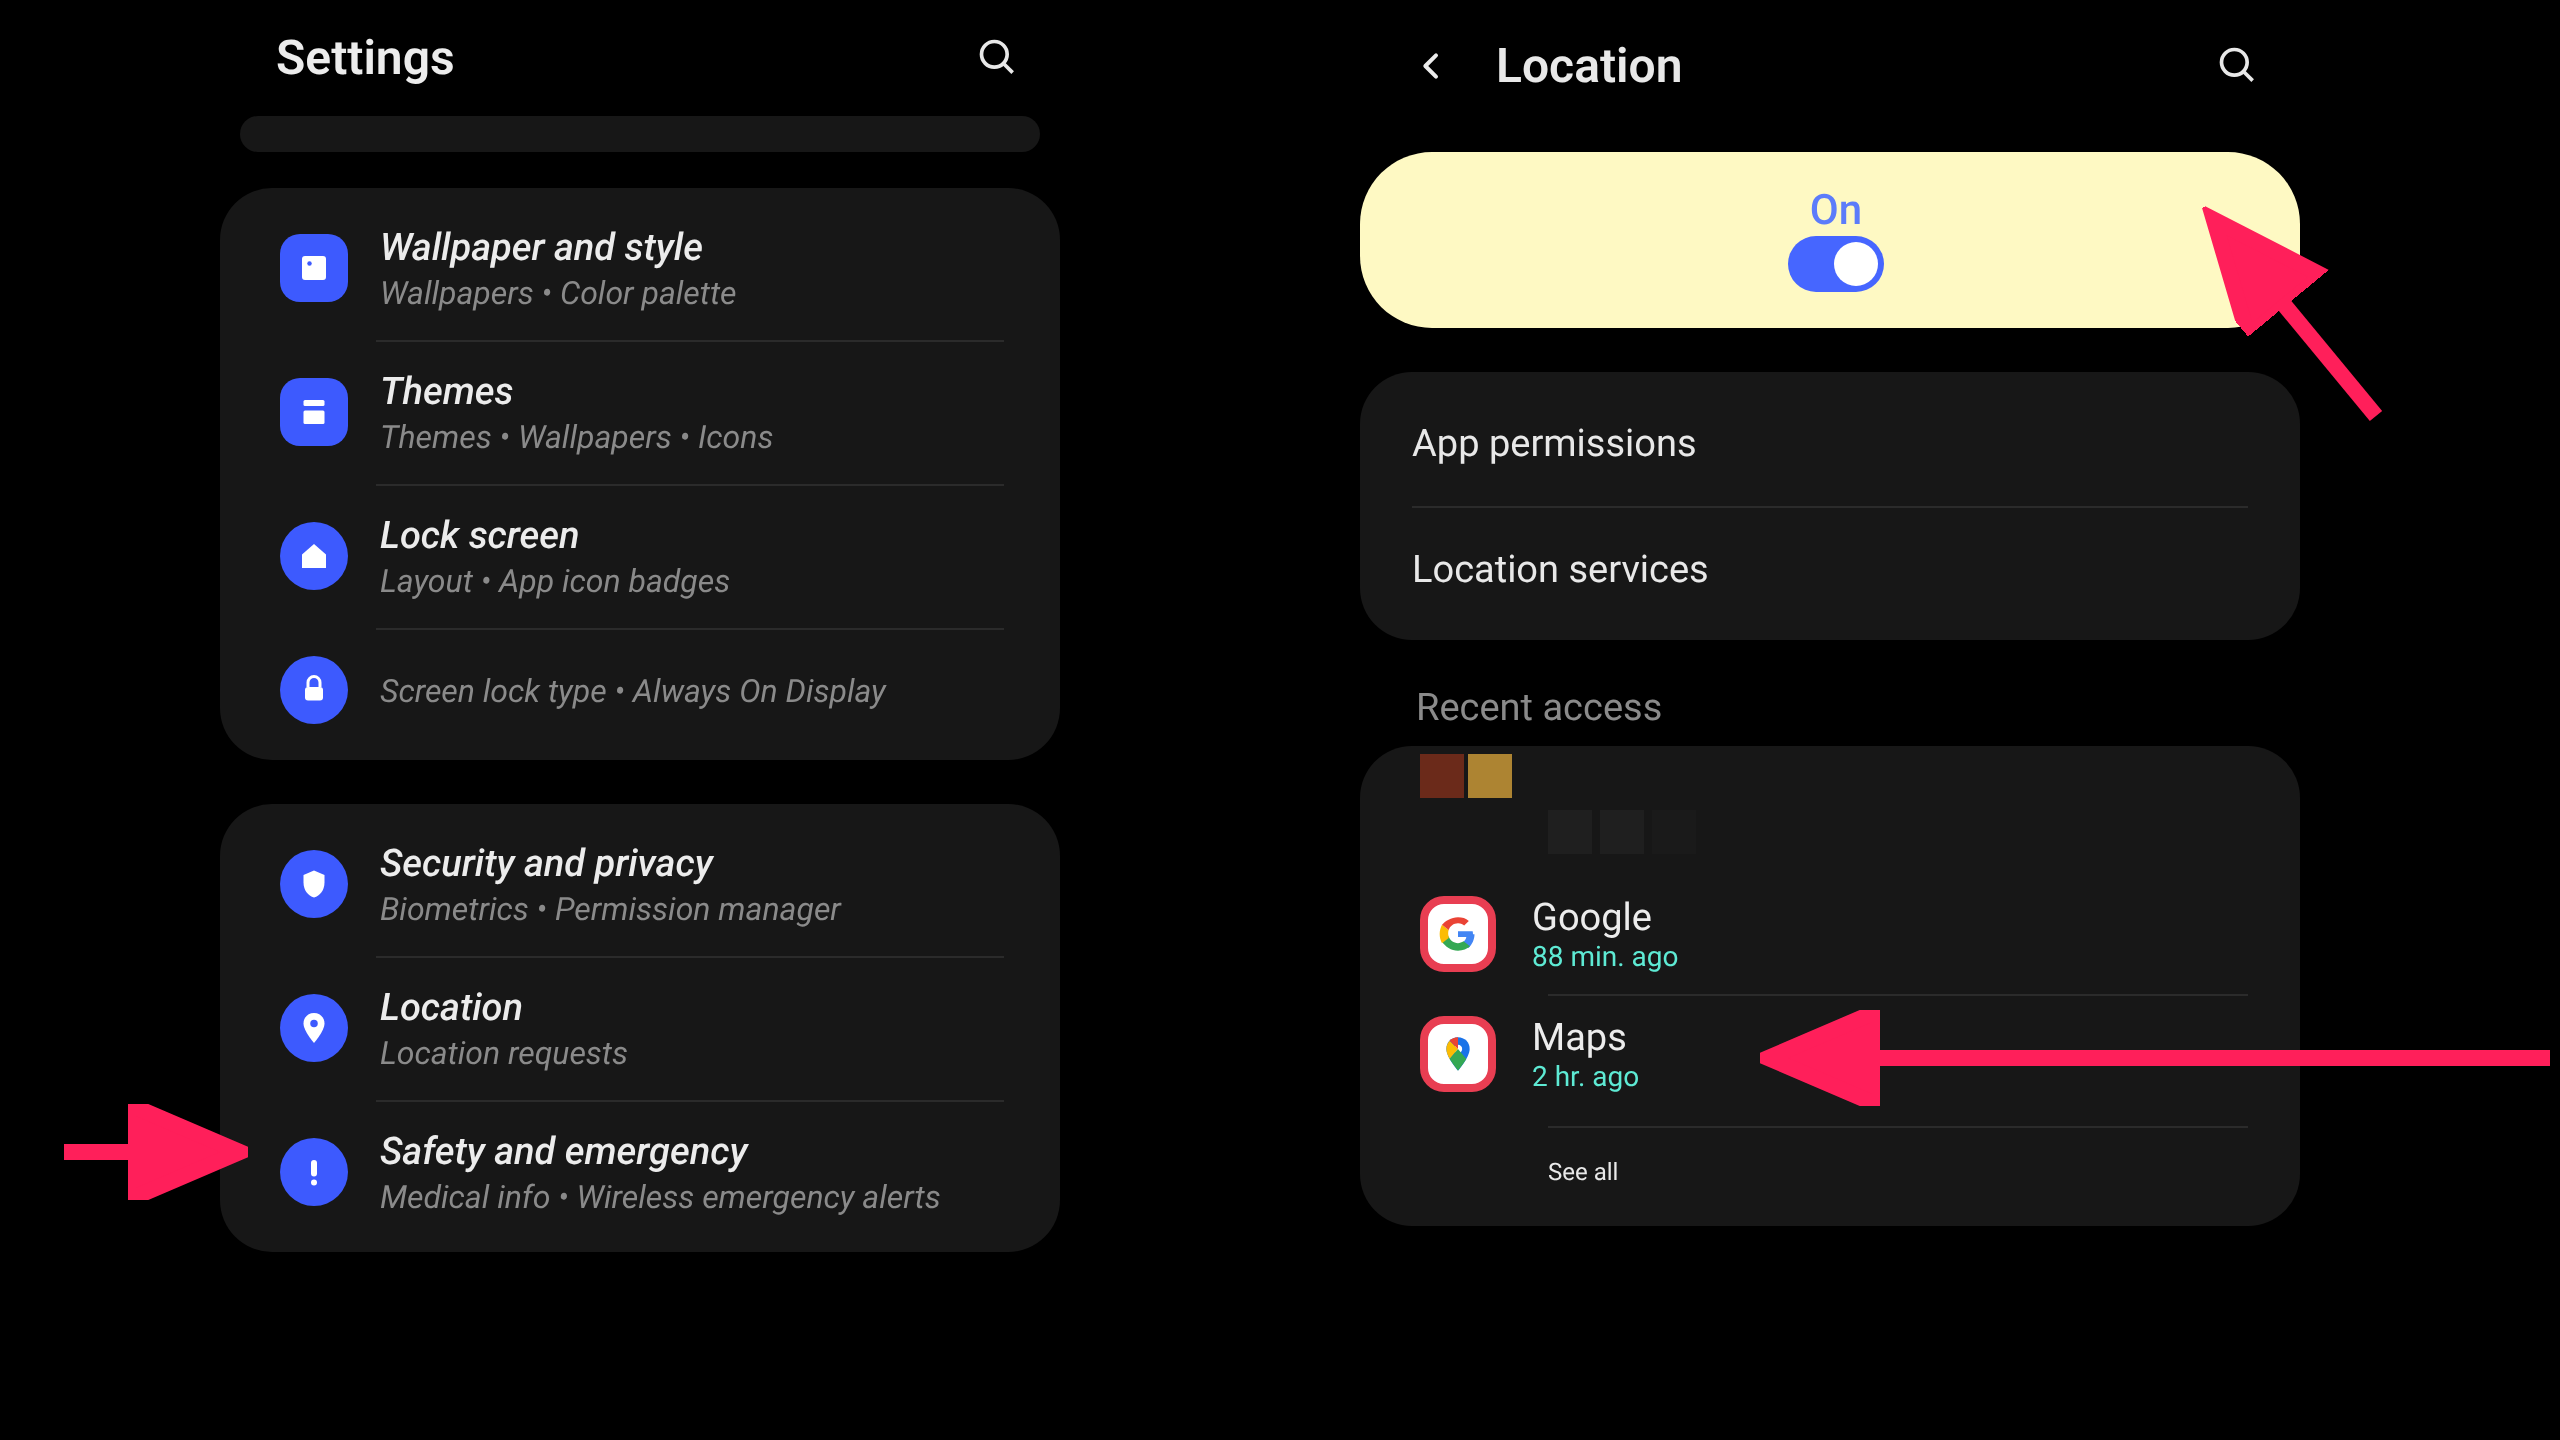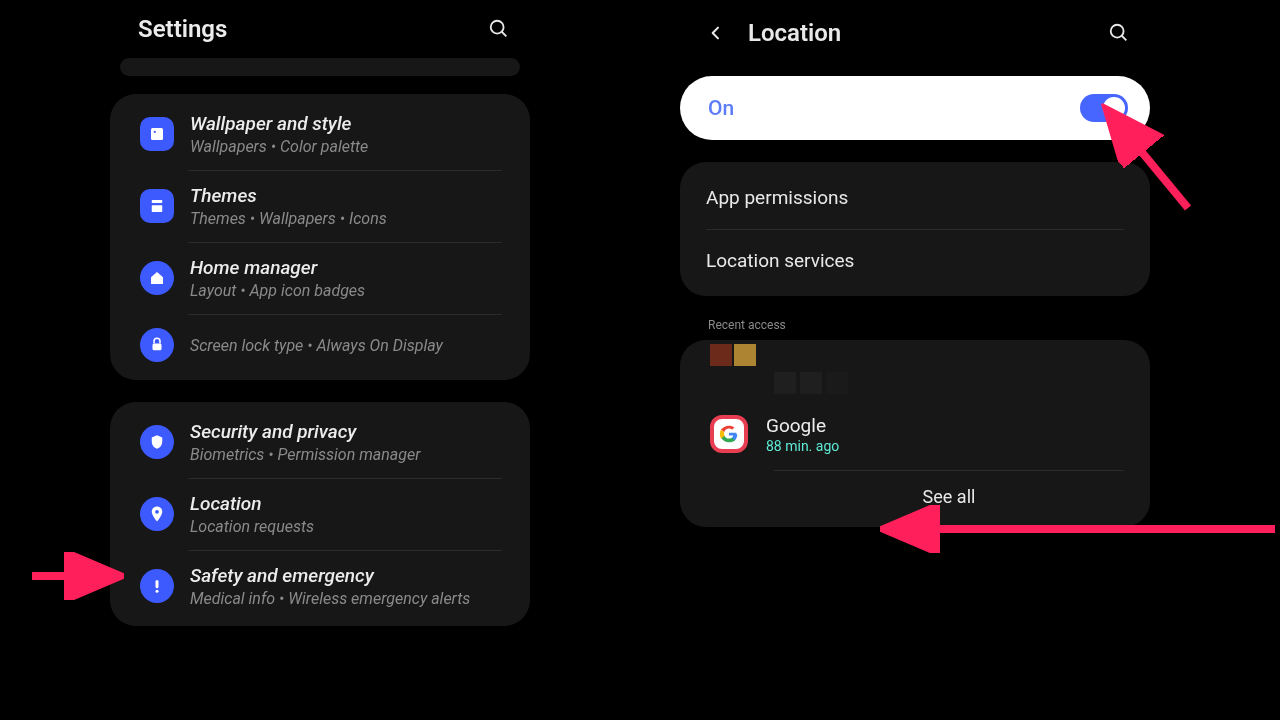--- a/index.html
+++ b/index.html
@@ -60,44 +60,45 @@
 
   
   .r-header {
     display:flex; align-items:center; gap:20px; padding:18px 18px 10px 24px;
     height:58px;
   }
   .back-btn { width:24px; height:24px; display:flex; align-items:center; justify-content:center; cursor:pointer;}
   .back-btn svg { width:16px; height:16px; stroke:#ececec; stroke-width:3; fill:none; stroke-linecap:round; stroke-linejoin:round;}
   .r-title { font-size:24px; font-weight:600; flex:1;}
   .toggle-card {
-    background:#ffffff; border-radius:36px;
+    background:#fef9c3; border-radius:36px;
     padding:18px 22px 18px 28px;
     display:flex; align-items:center; justify-content:space-between;
     margin:18px 0 22px 0;
+    flex-direction:column;
   }
   .toggle-label { font-size:21px; font-weight:500; color:#5c7cfa; }
   .switch {
     width:48px; height:28px; background:#4666ff; border-radius:20px; position:relative; cursor:pointer;
   }
   .switch::after {
     content:""; position:absolute; right:3px; top:3px; width:22px; height:22px;
     background:#fff; border-radius:50%;
   }
   .card2 {
     background:#171717; border-radius:26px; padding:4px 0; margin-bottom:22px;
   }
   .row2 {
     padding:20px 26px; font-size:19px; cursor:pointer; position:relative;
   }
   .row2 + .row2::before {
     content:""; position:absolute; top:0; left:26px; right:26px; height:1px; background:#2b2b2b;
   }
   .section-label {
-    font-size:12px; color:#8a8a8a; padding:0 0 8px 28px;
+    font-size:19px; color:#8a8a8a; padding:0 0 8px 28px;
   }
   .recent-card {
     background:#171717; border-radius:26px; padding:0 0 8px 0;
   }
   .recent-strip {
     display:flex; gap:2px; padding:4px 0 6px 30px;
   }
   .sq { width:22px; height:22px; }
   .sq.a{background:#6b2a1a;}
   .sq.b{background:#ad8432;}
@@ -113,21 +114,21 @@
     content:""; position:absolute; top:0; left:94px; right:26px; height:1px; background:#2b2b2b;
   }
   .app-icon {
     width:38px; height:38px; border-radius:12px; display:flex; align-items:center; justify-content:center;
     flex-shrink:0;
   }
   .app-text { display:flex; flex-direction:column; gap:1px;}
   .app-name { font-size:19px; color:#ececec;}
   .app-time { font-size:14px; color:#5eead4;}
   .see-all {
-    text-align:center; font-size:18px; padding:16px 0 12px 0; position:relative; cursor:pointer;
+    font-size:12px; padding:16px 0 12px 0; position:relative; cursor:pointer;
     margin:0 26px 0 94px;
   }
   .see-all::before { left:0; right:0; }
   .see-all-wrap { margin-top:6px;}
 
   
   .arrow {
     position:absolute;
     stroke:#ff1f5a; fill:#ff1f5a;
   }
@@ -172,21 +173,21 @@
         <div class="row-sub">Themes  •  Wallpapers  •  Icons</div>
       </div>
     </div>
     <div class="row">
       <div class="icon-blob" style="border-radius:50%;">
           <svg viewBox="0 0 24 24">
             <path d="M4 11 L12 4 L20 11 V20 H4 Z"></path>
           </svg>
         </div>
       <div class="row-text">
-        <div class="row-title">Home manager</div>
+        <div class="row-title">Lock screen</div>
         <div class="row-sub">Layout  •  App icon badges</div>
       </div>
     </div>
     <div class="row">
       <div class="icon-blob" style="border-radius:50%;">
           <svg viewBox="0 0 24 24">
             <rect x="6" y="10" width="12" height="9" rx="2"></rect>
             <path d="M8 10 V7 a4 4 0 0 1 8 0 V10" fill="none" stroke="#fff" stroke-width="2"></path>
           </svg>
         </div>
@@ -278,20 +279,35 @@
         <svg viewBox="0 0 24 24" width="20" height="20">
             <path fill="#4285F4" d="M21 12.2c0-.7-.1-1.2-.2-1.8H12v3.4h5c-.2 1-.9 2.6-2.6 3.6l3.9 3c2.3-2.1 3.6-5.2 3.6-8.2z"></path>
             <path fill="#34A853" d="M12 22c3 0 5.4-1 7.2-2.6l-3.9-3c-1 .7-2.3 1.1-3.3 1.1-2.6 0-4.9-1.7-5.6-4.1l-4 3.1C4.3 19.6 7.9 22 12 22z"></path>
             <path fill="#FBBC05" d="M6.4 13.4c-.2-.6-.3-1.2-.3-1.9s.1-1.3.3-1.9L2.4 6.5C1.5 8.2 1 10 1 12s.5 3.8 1.4 5.5l4-3.1z"></path>
             <path fill="#EA4335" d="M12 5.5c1.8 0 3 .8 3.7 1.4l2.8-2.7C16.7 2.6 14.5 2 12 2 7.9 2 4.3 4.4 2.4 6.5l4 3.1C7.1 7.2 9.4 5.5 12 5.5z"></path>
           </svg>
       </div>
       <div class="app-text">
         <div class="app-name">Google</div>
         <div class="app-time">88 min. ago</div>
+      </div>
+    </div>
+    <div class="app-row">
+      <div class="app-icon" style="background:#fff;border:4px solid #e83e52;">
+        <svg viewBox="0 0 24 24" width="20" height="20">
+            <path fill="#1a73e8" d="M12 2C8 2 5 5 5 9c0 5 7 13 7 13s7-8 7-13c0-4-3-7-7-7z"></path>
+            <circle cx="12" cy="9" r="2.5" fill="#fff"></circle>
+            <path fill="#fbbc04" d="M5 9c0 2 1 4 2 6l5-6-5-5c-1 1-2 3-2 5z"></path>
+            <path fill="#ea4335" d="M12 2c-2 0-4 1-5 2l5 5V2z"></path>
+            <path fill="#34a853" d="M12 9l-5 6c2 3 5 7 5 7s3-4 5-7l-5-6z"></path>
+          </svg>
+      </div>
+      <div class="app-text">
+        <div class="app-name">Maps</div>
+        <div class="app-time">2 hr. ago</div>
       </div>
     </div>
     <div class="see-all-wrap">
       <div class="see-all">See all</div>
     </div>
   </div>
 </div>
 
 <svg class="arrow" style="left:24px; top:550px;" width="100" height="50">
   <defs>

